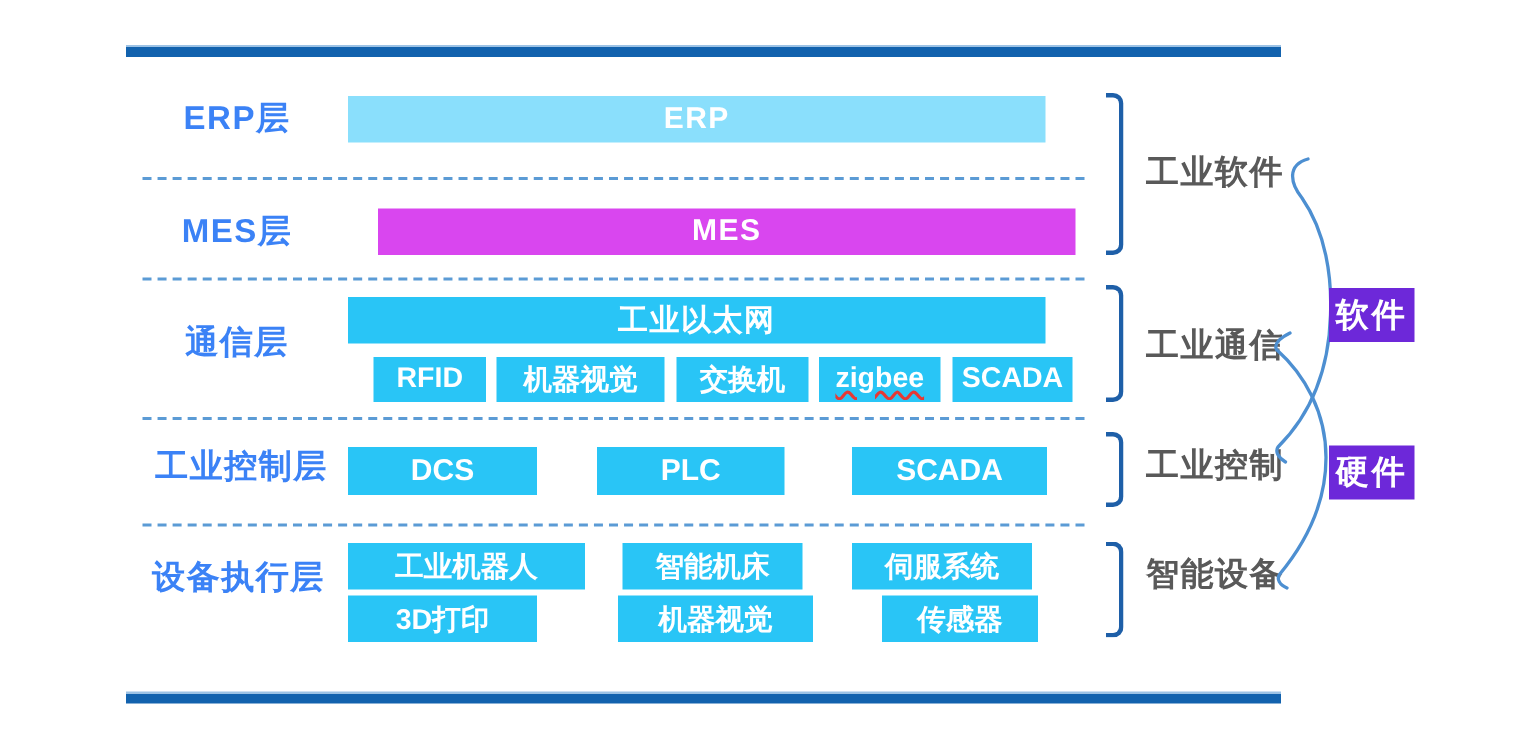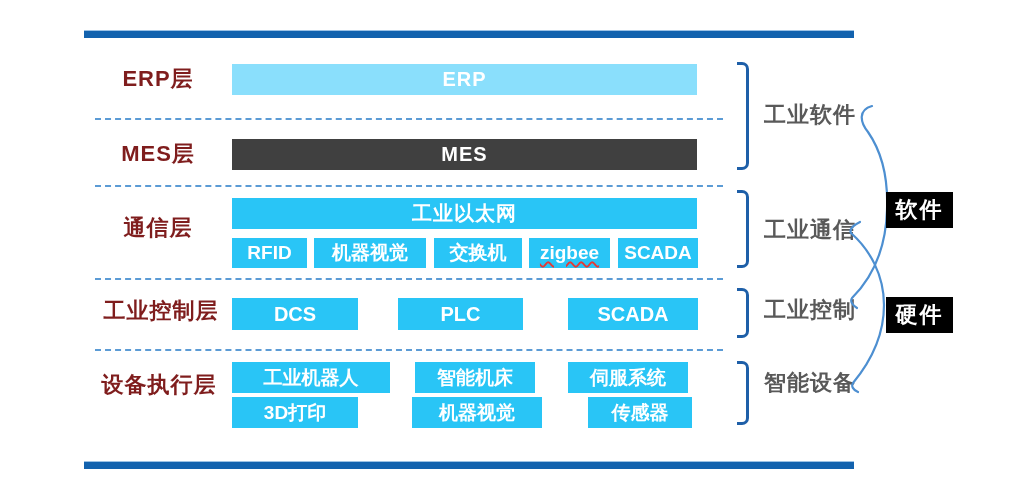--- a/index.html
+++ b/index.html
@@ -7,39 +7,39 @@
     position:relative;width:1014px;height:504px;background:#ffffff;overflow:hidden;
     font-family:"Liberation Sans","DejaVu Sans",sans-serif;font-weight:bold;
   }
   
   .rule{position:absolute;left:84px;width:770px;height:8px;
         background:linear-gradient(#9cc2e5 0 1.5px,#1262ae 1.5px);}
   .rule-top{top:30px;}
   .rule-bottom{top:461px;}
 
   
-  .side-label{position:absolute;color:#7f1d1d;font-size:22px;letter-spacing:1px;
+  .side-label{position:absolute;color:#3b82f6;font-size:22px;letter-spacing:1px;
               transform:translate(-50%,-50%);white-space:nowrap;}
   .sl-erp{left:158px;top:79px;}
   .sl-mes{left:158px;top:154px;}
   .sl-comm{left:158px;top:228px;}
   .sl-ctrl{left:161px;top:311px;}
   .sl-dev{left:159px;top:385px;}
 
   
   .bar{position:absolute;left:232px;width:465px;height:31px;color:#ffffff;
        font-size:20px;letter-spacing:1px;display:flex;align-items:center;justify-content:center;}
   .bar-erp{top:64px;background:#8adffc;}
-  .bar-mes{top:139px;background:#404040;}
+  .bar-mes{top:139px;background:#d946ef;margin-left:20px;}
   .bar-eth{top:198px;background:#29c5f6;}
 
   
   .cyan{position:absolute;background:#29c5f6;color:#ffffff;font-size:19px;
         display:flex;align-items:center;justify-content:center;white-space:nowrap;}
-  .r-comm{top:238px;height:30px;}
+  .r-comm{top:238px;height:30px;margin-left:17px;}
   .b-rfid{left:232px;width:75px;}
   .b-bus{left:314px;width:112px;}
   .b-switch{left:434px;width:88px;}
   .b-zigbee{left:529px;width:81px;align-items:center;}
   .b-wifi{left:618px;width:80px;}
   .r-ctrl{top:298px;height:32px;font-size:20px;}
   .b-dcs{left:232px;width:126px;}
   .b-plc{left:398px;width:125px;}
   .b-scada{left:568px;width:130px;}
   .r-dev1{top:362px;height:31px;}
@@ -65,21 +65,21 @@
   .bk2{top:190px;height:78px;}
   .bk3{top:288px;height:50px;}
   .bk4{top:361px;height:64px;}
 
   
   .group-label{position:absolute;left:764px;color:#595959;font-size:22px;letter-spacing:1px;
                transform:translateY(-50%);white-space:nowrap;}
   .gl1{top:115px;} .gl2{top:230px;} .gl3{top:310px;} .gl4{top:383px;}
 
   
-  .chip{position:absolute;left:886px;width:67px;height:36px;background:#000000;color:#ffffff;
+  .chip{position:absolute;left:886px;width:57px;height:36px;background:#6d28d9;color:#ffffff;
         font-size:22px;letter-spacing:2px;display:flex;align-items:center;justify-content:center;}
   .chip-soft{top:192px;}
   .chip-hard{top:297px;}
 
   .arcs{position:absolute;left:840px;top:95px;width:60px;height:310px;}
 </style>
 </head>
 <body>
 
 <div class="stage">

